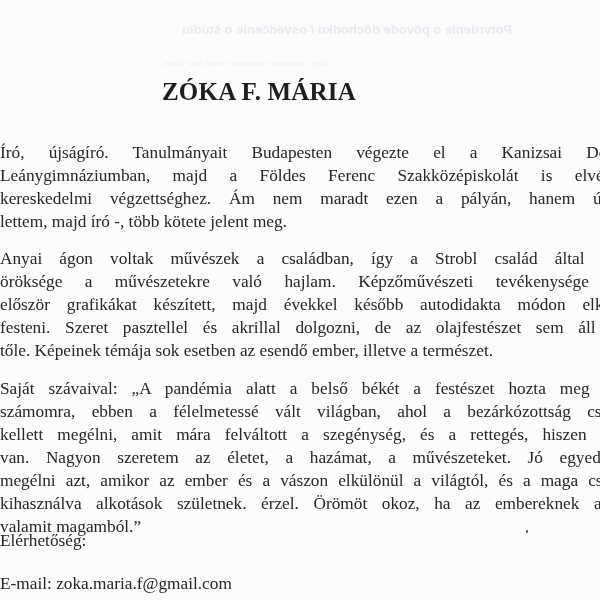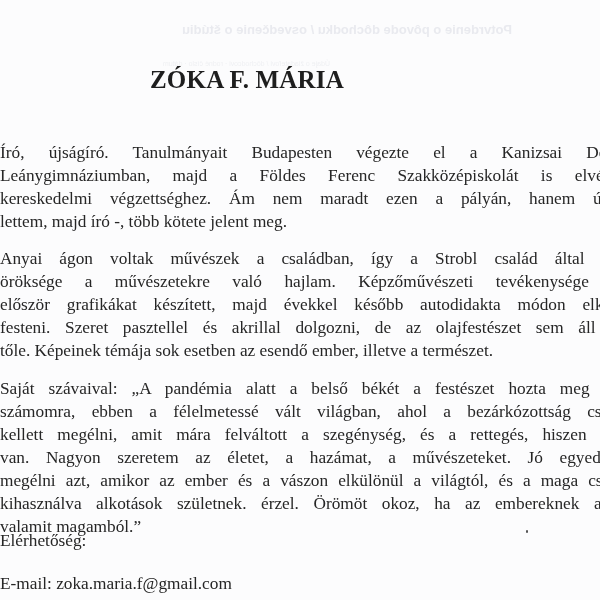--- a/index.html
+++ b/index.html
@@ -90,21 +90,21 @@
   </style>
 </head>
 <body>
 
 <div class="page">
 
   <div class="bleed">Potvrdenie o pôvode dôchodku / osvedčenie o štúdiu</div>
   <div class="bleed2">Údaje o žiadateľovi / dôchodcovi · rodné číslo · dátum</div>
   <div class="bleed3">&nbsp;</div>
 
-  <h1 class="title" style="margin:0;text-align:center;">ZÓKA F. MÁRIA</h1>
+  <h1 class="title" style="margin:12px;text-align:center;">ZÓKA F. MÁRIA</h1>
 
   <div class="para p1">
     <span class="line">Író, újságíró. Tanulmányait Budapesten végezte el a Kanizsai Dorotty</span>
     <span class="line">Leánygimnáziumban, majd a Földes Ferenc Szakközépiskolát is elvégezte</span>
     <span class="line">kereskedelmi végzettséghez. Ám nem maradt ezen a pályán, hanem újságír</span>
     <span class="line last">lettem, majd író -, több kötete jelent meg.</span>
   </div>
 
   <div class="para p2">
     <span class="line">Anyai ágon voltak művészek a családban, így a Strobl család által kapot</span>

